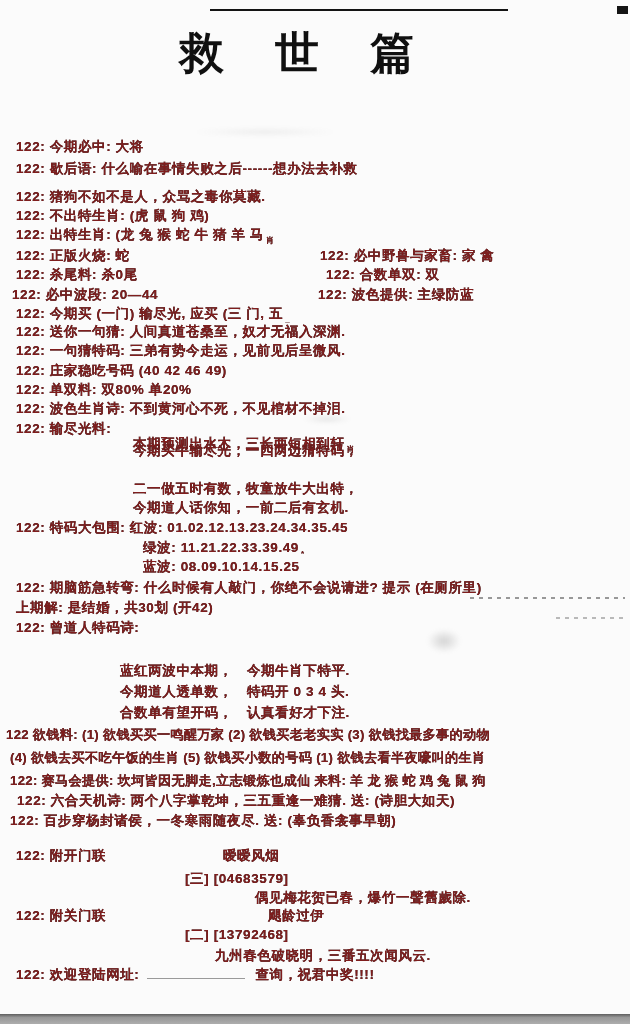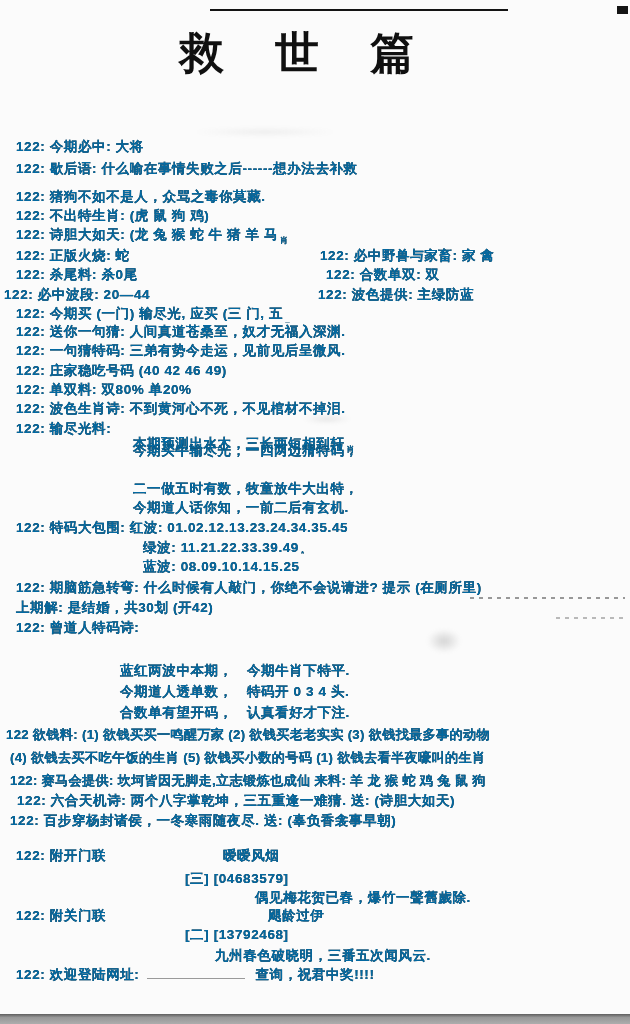--- a/index.html
+++ b/index.html
@@ -9,21 +9,21 @@
     font-family:"Liberation Sans","DejaVu Sans",sans-serif;
   }
   .title{
     position:absolute;top:24px;left:0;width:100%;margin:0;
     text-align:center;font-family:"DejaVu Serif","Liberation Serif",serif;
     font-size:44px;font-weight:700;color:#101010;
     letter-spacing:18px;margin-left:-9px;
   }
   .ln{
     position:absolute;white-space:nowrap;
-    font-size:13.5px;font-weight:700;color:#0369a1;
+    font-size:13.5px;font-weight:700;color:#7f1d1d;
     letter-spacing:0.6px;line-height:1.15;
     text-shadow:0 0 0.4px #222;
   }
   .ln.wide{font-size:13.2px;letter-spacing:0.3px;}
   .cols{left:0;width:100%;}
   .cols span{position:absolute;top:0;white-space:nowrap;}
   .sup{font-size:8px;position:relative;top:4px;margin-left:2px;letter-spacing:0;}
   .blank{
     display:inline-block;width:98px;height:11px;
     border-bottom:1px solid #9a9a9a;margin:0 10px 0 8px;
@@ -51,32 +51,32 @@
   <div class="rule" style="top:9px;left:210px;width:298px;height:2px;"></div>
   <div class="rule" style="top:6px;left:617px;width:11px;height:8px;"></div>
 
   <h1 class="title">救 世 篇</h1>
 
   <div class="ln" style="top:139px;left:16px">122: 今期必中: 大将</div>
   <div class="ln" style="top:161px;left:16px">122: 歇后语: 什么喻在事情失败之后------想办法去补救</div>
   <div class="ln" style="top:189px;left:16px">122: 猪狗不如不是人，众骂之毒你莫藏.</div>
   <div class="ln" style="top:208px;left:16px">122: 不出特生肖: (虎 鼠 狗 鸡)</div>
 
-  <div class="ln" style="top:227px;left:16px"><span>122: 诗胆大如天:  (龙 兔 猴 蛇 牛 猪 羊 马</span><span class="sup">肖</span></div>
+  <div class="ln" style="top:227px;left:16px"><span>122: 出特生肖:  (龙 兔 猴 蛇 牛 猪 羊 马</span><span class="sup">肖</span></div>
 
   <div class="ln cols" style="top:248px">
     <span style="left:16px">122: 正版火烧: 蛇</span>
     <span style="left:320px">122: 必中野兽与家畜: 家 禽</span>
   </div>
   <div class="ln cols" style="top:267px">
     <span style="left:16px">122: 杀尾料: 杀0尾</span>
     <span style="left:326px">122: 合数单双: 双</span>
   </div>
   <div class="ln cols" style="top:287px">
-    <span style="left:4px">122: 必中波段: 20—44</span>
+    <span style="left:12px">122: 必中波段: 20—44</span>
     <span style="left:318px">122: 波色提供: 主绿防蓝</span>
   </div>
 
   <div class="ln" style="top:306px;left:16px"><span>122: 今期买 (一门) 输尽光, 应买 (三 门, 五</span><span class="sup">_</span></div>
 
   <div class="ln" style="top:324px;left:16px">122: 送你一句猜: 人间真道苍桑至，奴才无福入深渊.</div>
   <div class="ln" style="top:343px;left:16px">122: 一句猜特码: 三弟有势今走运，见前见后呈微风.</div>
   <div class="ln" style="top:363px;left:16px">122: 庄家稳吃号码 (40 42 46 49)</div>
   <div class="ln" style="top:382px;left:16px">122: 单双料: 双80% 单20%</div>
   <div class="ln" style="top:401px;left:16px">122: 波色生肖诗: 不到黄河心不死，不见棺材不掉泪.</div>

